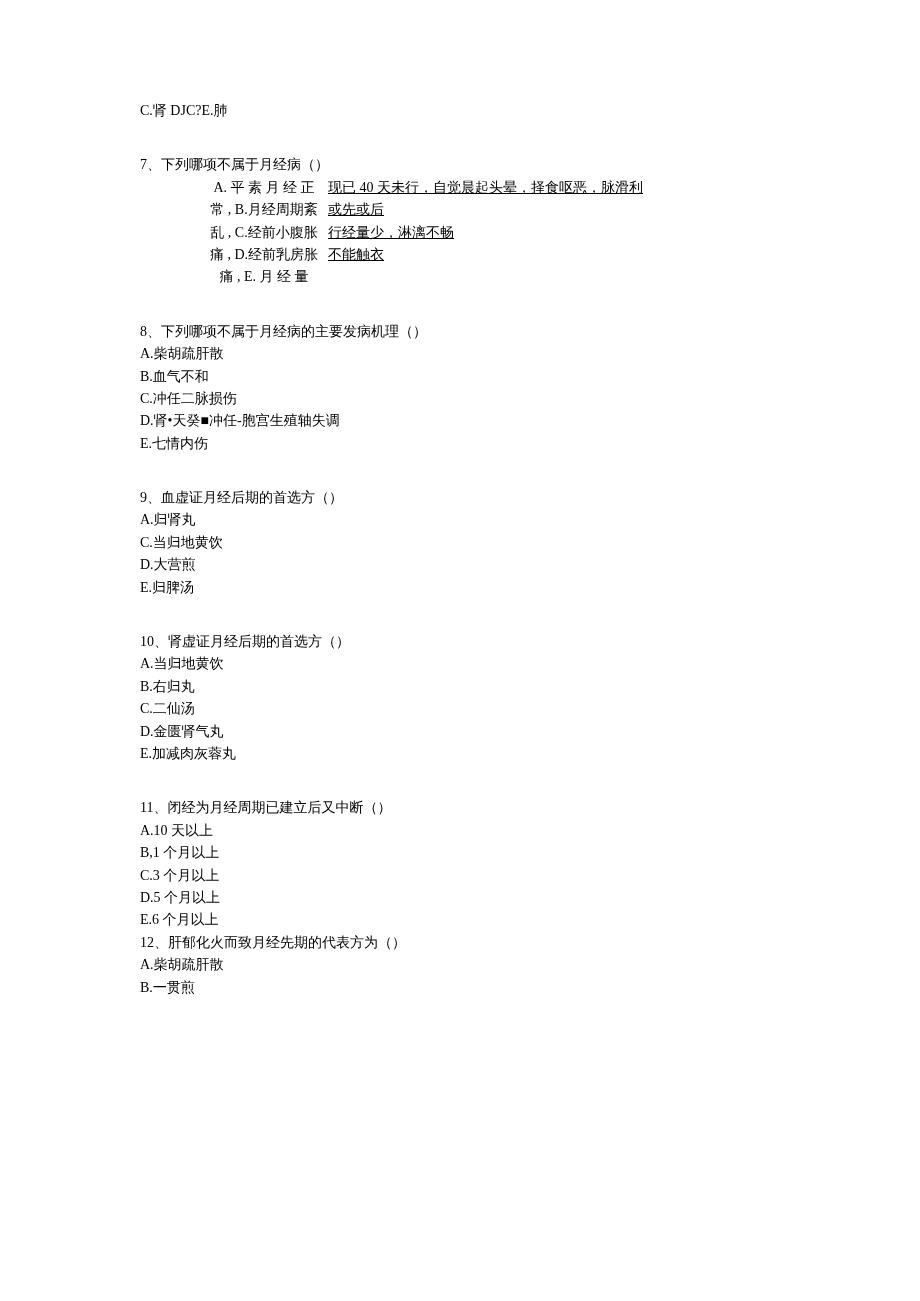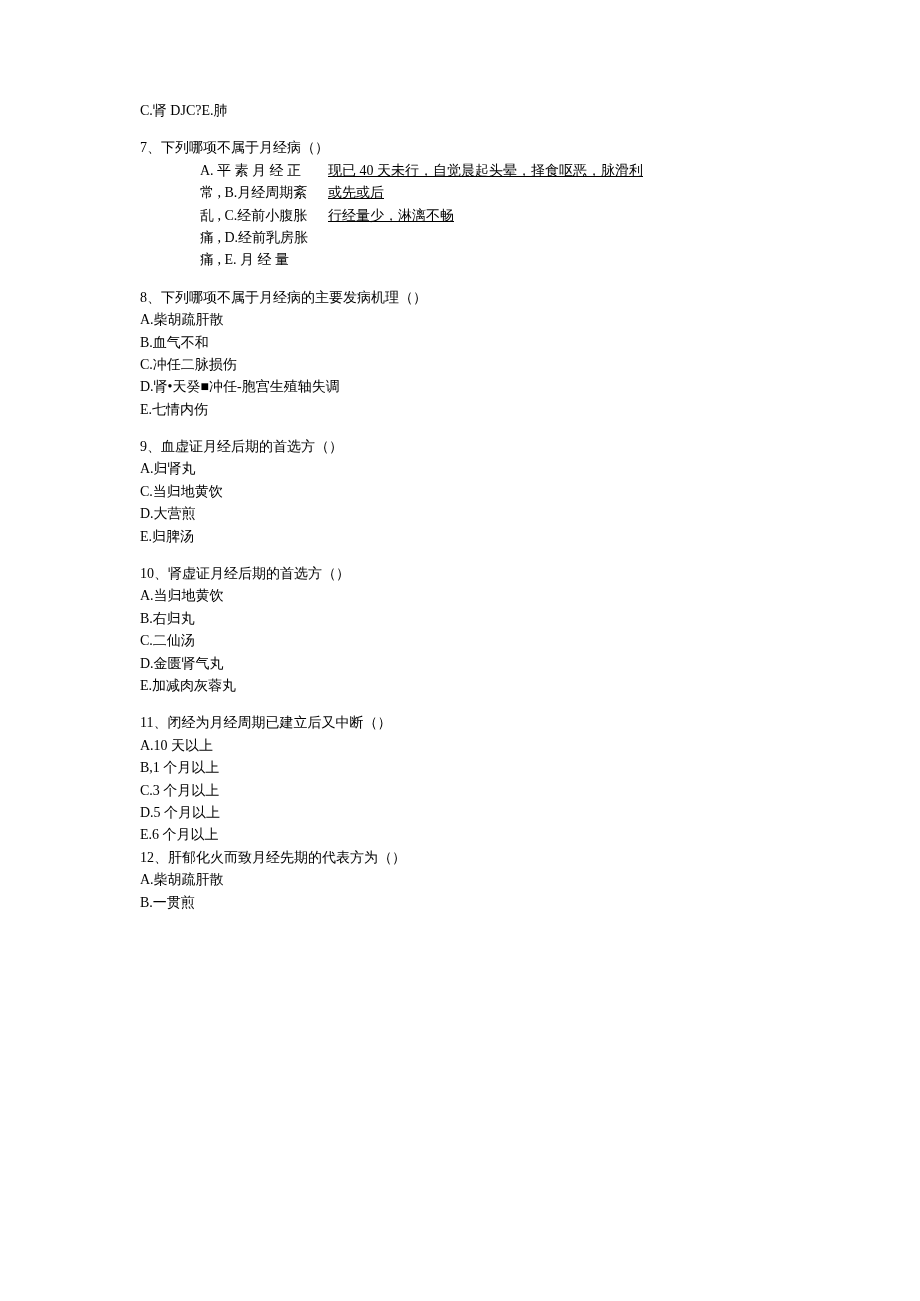--- a/index.html
+++ b/index.html
@@ -19,32 +19,33 @@
   }
   .line {
     margin: 0;
     padding: 0;
     white-space: pre-wrap;
   }
   .indent1 {
     padding-left: 60px;
   }
   .q-block {
-    margin-top: 15px;
+    margin-top: 32px;
   }
   .option-line {
     margin: 0;
     padding: 0;
   }
   .two-col-row {
     display: flex;
   }
   .two-col-left {
     width: 128px;
     flex-shrink: 0;
+    text-align: center;
   }
   .two-col-right {
     flex: 1;
     text-decoration: underline;
   }
 </style>
 </head>
 <body>
 
 <div class="page">
@@ -61,20 +62,21 @@
       <div class="two-col-row">
         <span class="two-col-left">常 , B.月经周期紊</span>
         <span class="two-col-right">或先或后</span>
       </div>
       <div class="two-col-row">
         <span class="two-col-left">乱 , C.经前小腹胀</span>
         <span class="two-col-right">行经量少，淋漓不畅</span>
       </div>
       <div class="two-col-row">
         <span class="two-col-left">痛 , D.经前乳房胀</span>
+        <span class="two-col-right">不能触衣</span>
       </div>
       <div class="two-col-row">
         <span class="two-col-left">痛  , E.  月  经  量</span>
         <span class="two-col-right"></span>
       </div>
     </div>
   </div>
 
   <div class="q-block">
     <p class="line">8、下列哪项不属于月经病的主要发病机理（）</p>

